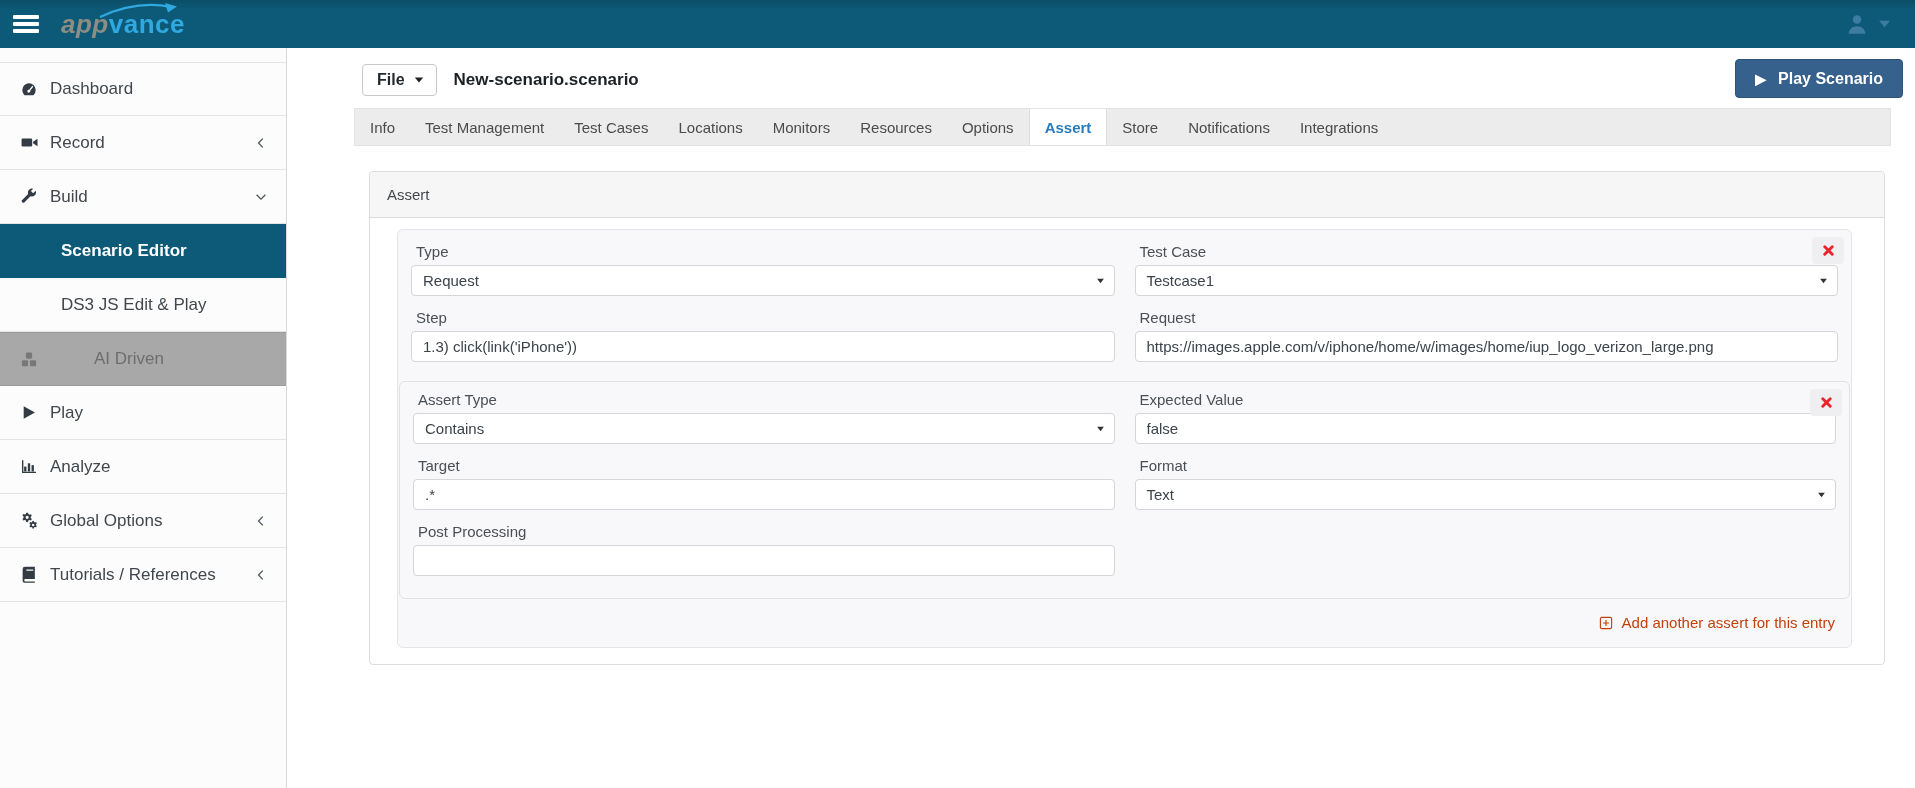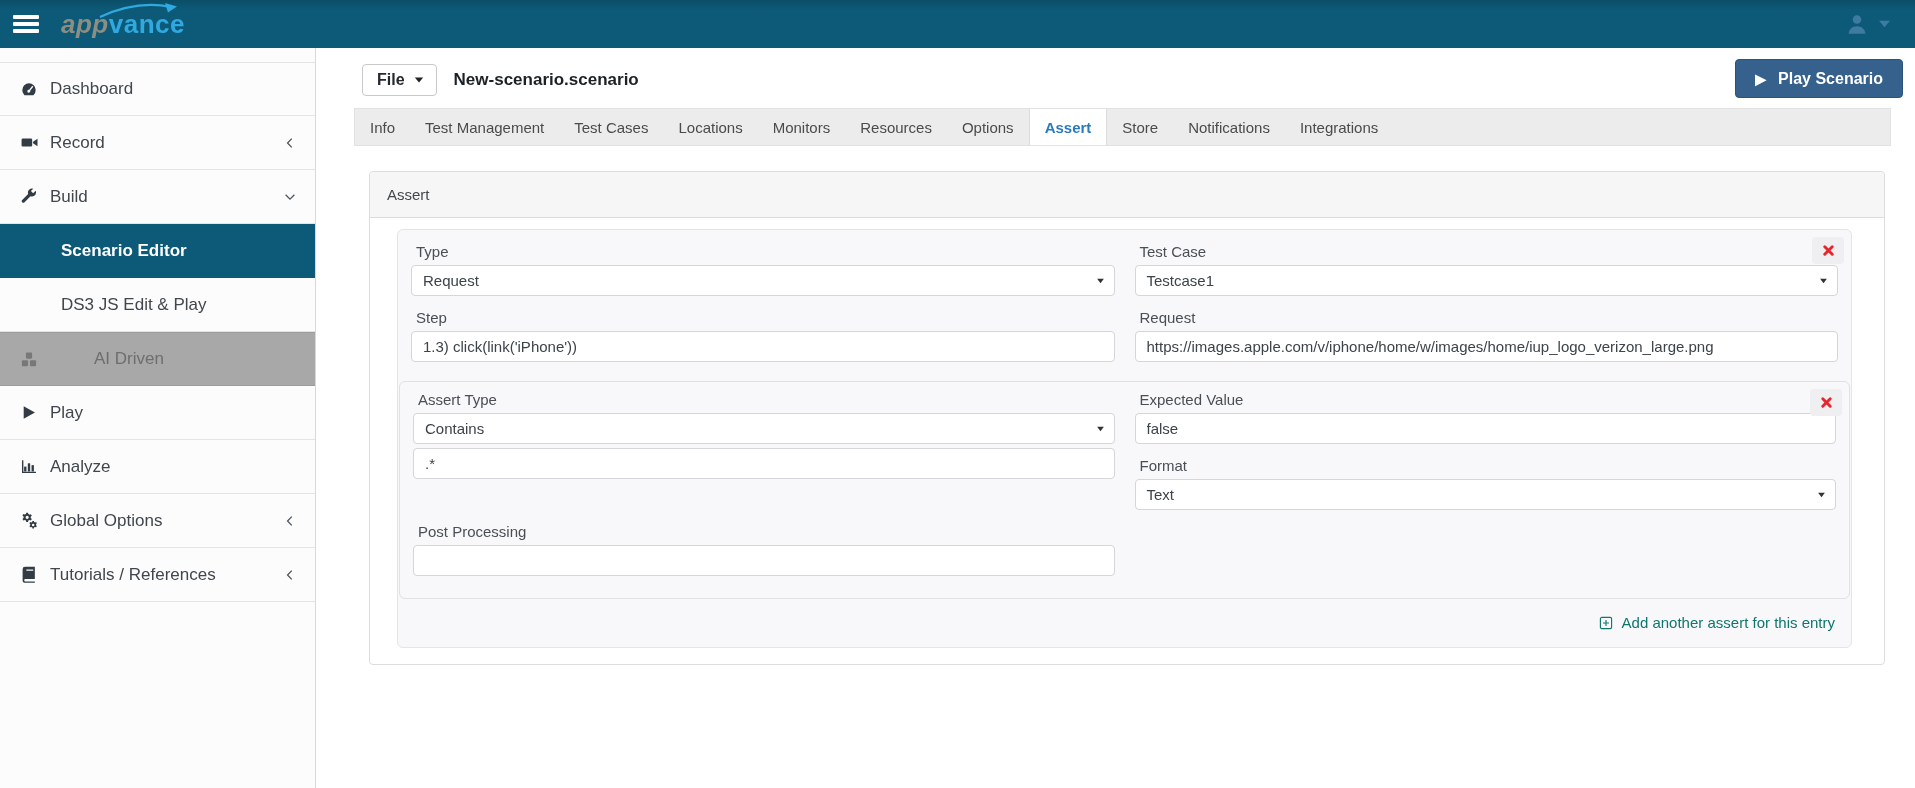--- a/index.html
+++ b/index.html
@@ -19,21 +19,21 @@
   .hamburger span { display:block; height:4px; background:#fff; border-radius:1px; }
   .logo { position:relative; margin-left:22px; font-size:26px; letter-spacing:.5px; line-height:48px; cursor:default; }
   .logo .lp1 { color:#8d8d82; font-weight:600;font-style:italic; }
   .logo .lp2 { color:#2fa9e0; font-weight:600; }
   .logo svg.swoosh { position:absolute; left:36px; top:3px; }
   .topbar-right { margin-left:auto; display:flex; align-items:center; gap:10px; margin-right:24px; color:#3d7ba2; }
   .user-ic { width:22px; height:22px; cursor:pointer; }
   .user-caret { width:13px; height:10px; cursor:pointer; }
   
   .sidebar {
-    position:absolute; top:48px; left:0; width:316px; bottom:0;
+    position:absolute; top:48px; left:0; width:287px; bottom:0;
     background:#fcfcfc; border-right:1px solid #d9d9d9; padding-top:14px;
   }
   .snav-item {
     height:54px; display:flex; align-items:center; padding:0 18px 0 19px;
     border-bottom:1px solid #e4e4e4; font-size:17px; color:#41474d; cursor:pointer;
     background:#fcfcfc;
   }
   .snav-item:first-child { border-top:1px solid #e4e4e4; }
   .snav-item .ic { width:20px; height:17px; margin-right:11px; color:#333c44; flex:0 0 auto; }
   .snav-item .chev { margin-left:auto; width:14px; height:14px; color:#4d565e; }
@@ -95,21 +95,21 @@
   }
   input.control { outline:none; }
   .sel { position:relative; display:flex; align-items:center; cursor:pointer; padding-right:22px; }
   .sel .caret { position:absolute; right:9px; top:11px; width:9px; height:8px; color:#333; }
   .inner-card {
     position:relative; border:1px solid #e0e0e5; border-radius:6px;
     margin:19px -12px 0 -12px; padding:0 13px 18px 13px; background:#f8f8fa;
   }
   .add-another-row { text-align:right; padding:15px 3px 13px 0; }
   .add-another {
-    color:#0f766e; font-size:15px; text-decoration:none; cursor:pointer;
+    color:#c2410c; font-size:15px; text-decoration:none; cursor:pointer;
     display:inline-flex; align-items:center; gap:9px;
   }
   .add-another svg { width:14px; height:14px; }
   .add-assert-row { text-align:right; padding:29px 1px 2px 0; }
   .add-assert { color:#2d6292; font-size:15px; text-decoration:underline; cursor:pointer; }
 </style>
 </head>
 <body>
 
 <div class="topbar">
@@ -313,20 +313,21 @@
               </div>
             </div>
             <div class="fld">
               <div class="flabel">Expected Value</div>
               <input class="control" type="text" value="false" style="">
             </div>
           </div>
 
           <div class="frow">
             <div class="fld">
+              <div class="flabel">Target</div>
               <input class="control" type="text" value=".*" style="">
             </div>
             <div class="fld">
               <div class="flabel">Format</div>
               <div class="control sel">
                 <span>Text</span>
                 <svg class="caret" viewBox="0 0 12 9">
                     <path fill="currentColor" d="M1.5 1.5l4.5 6 4.5-6z"></path>
                   </svg>
               </div>

